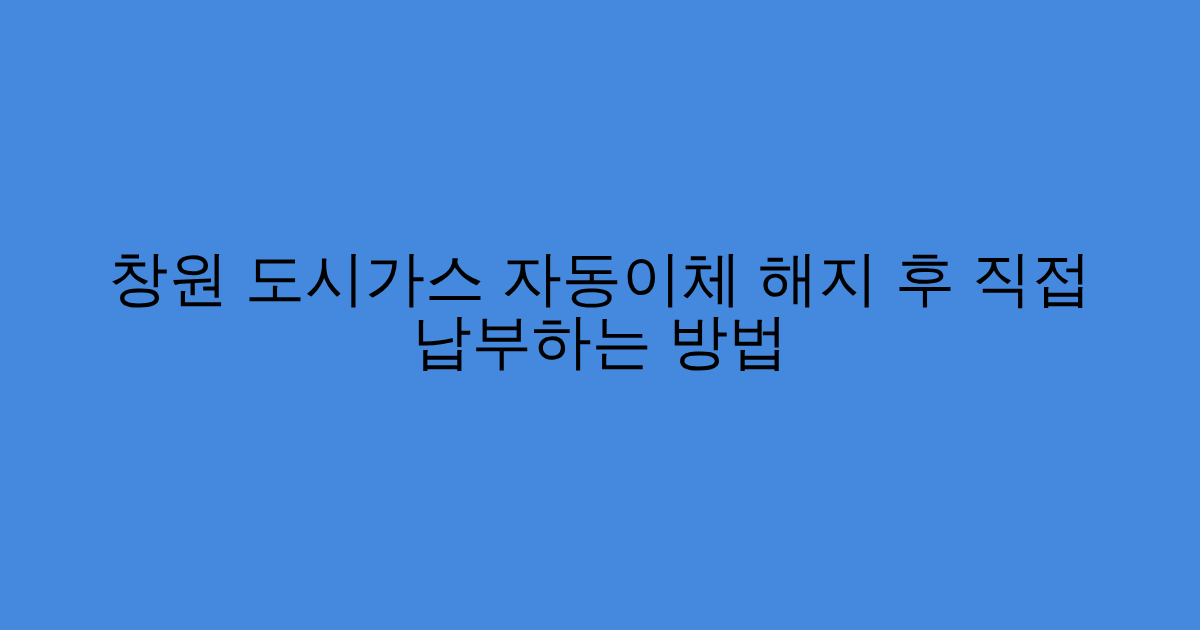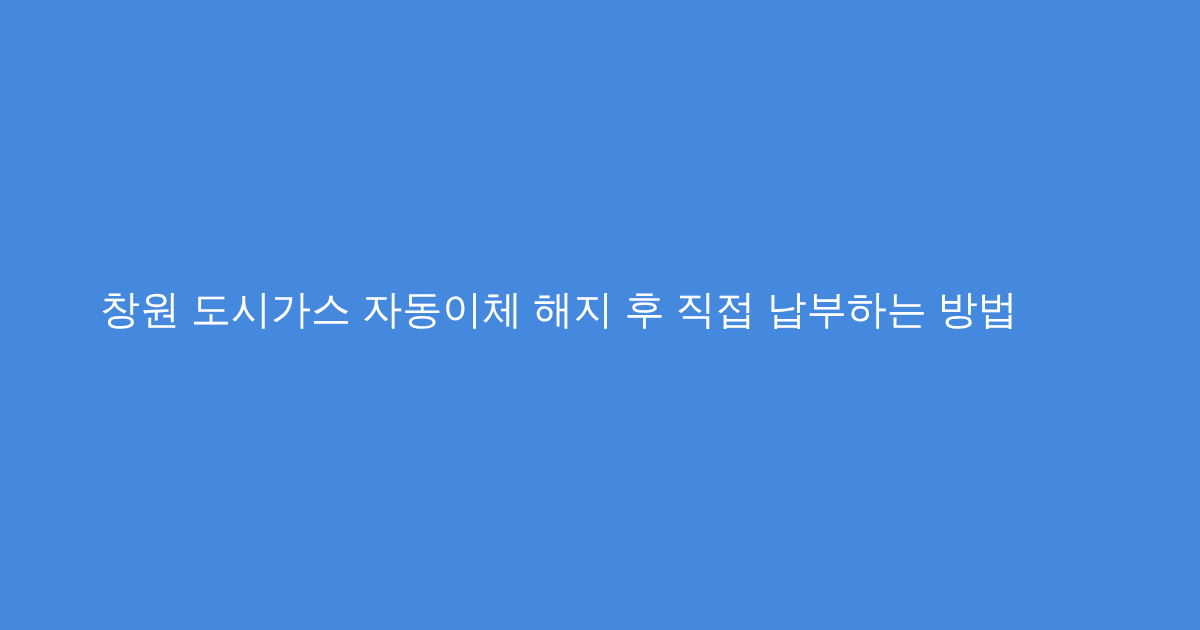--- a/index.html
+++ b/index.html
@@ -45,17 +45,17 @@
     white-space: pre-wrap;
   }
 </style>
 </head>
 <body>
 
 <div id="title-card" style="background-color: rgb(69, 137, 222); width: 1200px; height: 630px;">
 
   <div id="headline-block">
 
-    <h1 id="headline" style="color: #ffffff; font-size: 40px; line-height: 63px; text-align: left;">창원 도시가스 자동이체 해지 후 직접 납부하는 방법</h1>
+    <h1 id="headline" style="color: #000000; font-size: 60px; line-height: 63px; text-align: center;">창원 도시가스 자동이체 해지 후 직접 납부하는 방법</h1>
 
   </div>
 
 </div>
 
 </body></html>

